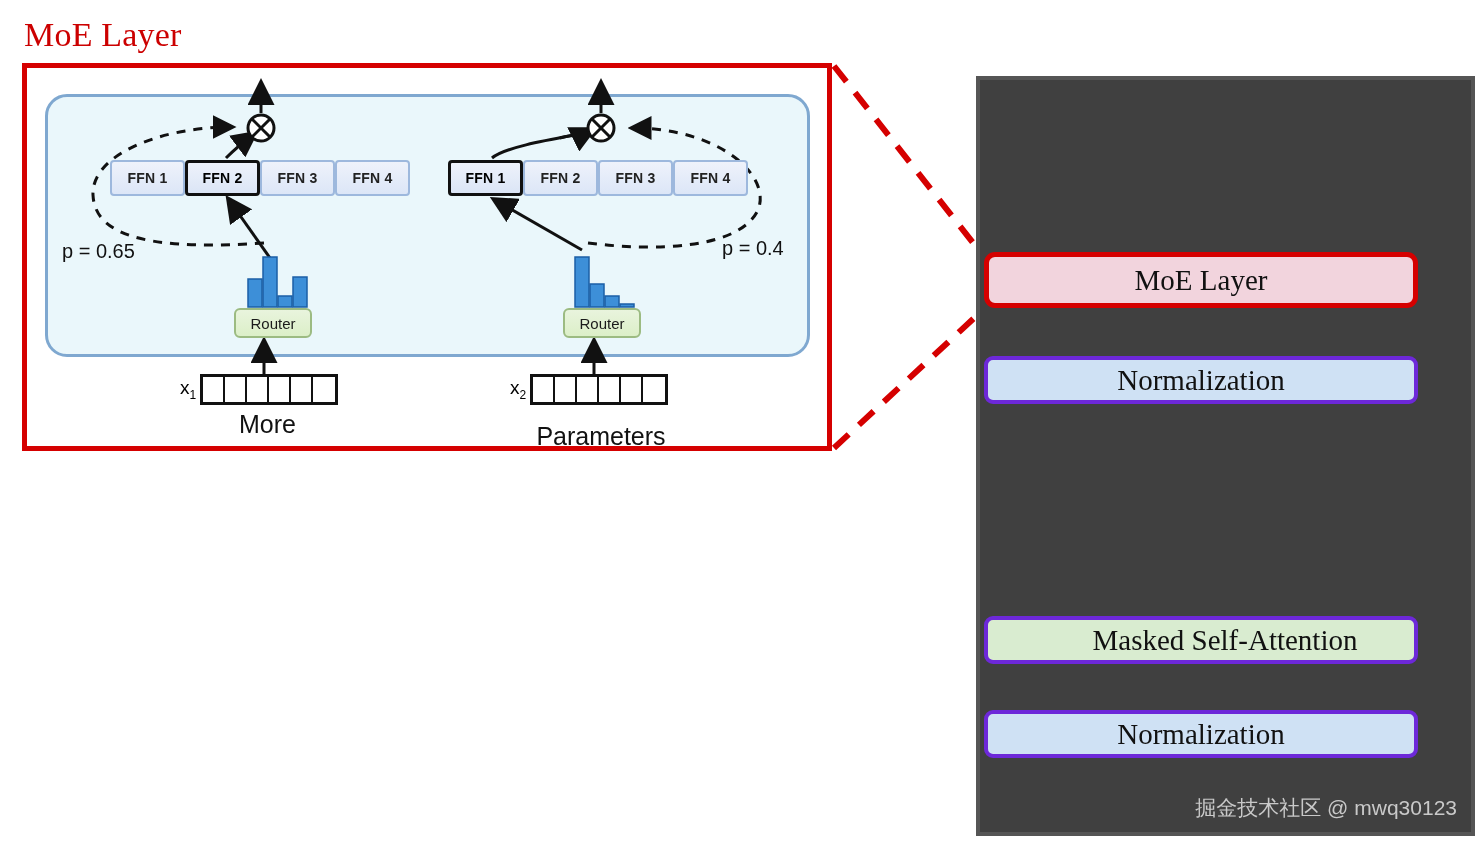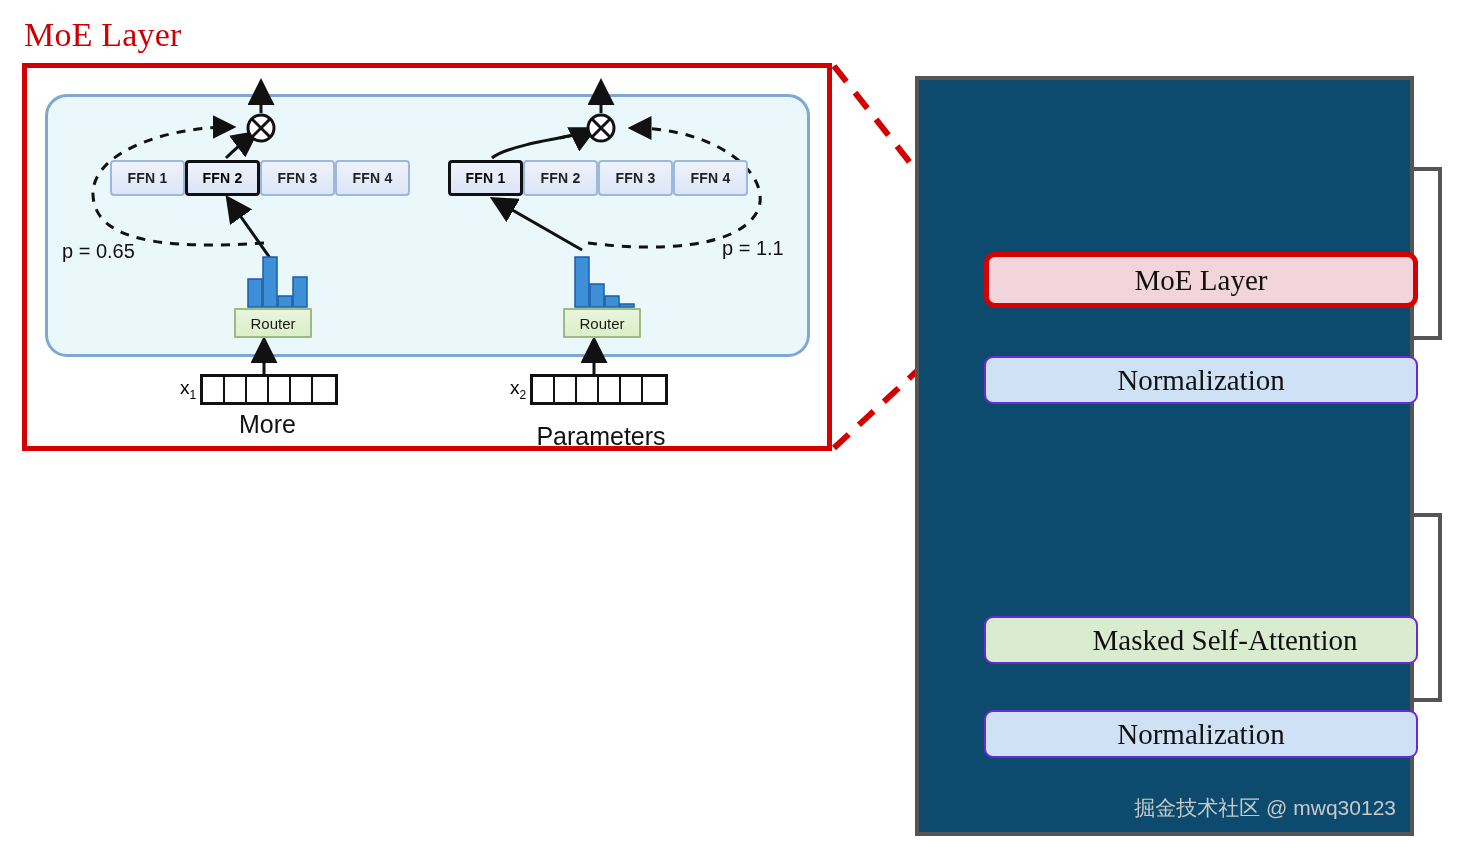--- a/index.html
+++ b/index.html
@@ -33,46 +33,46 @@
     display:flex;align-items:center;justify-content:center;
     box-sizing:border-box;letter-spacing:.2px;
   }
   .ffn.sel{
     border:3px solid #111;background:linear-gradient(#eef2fb,#dbe5f6);
     font-weight:bold;color:#000;
   }
 
   .router{
     position:absolute;width:78px;height:30px;
-    border:2px solid #9cbb82;border-radius:1px;
+    border:2px solid #9cbb82;border-radius:6px;
     background:linear-gradient(#e9f4dd,#dcefc8);
     display:flex;align-items:center;justify-content:center;
     font-size:15px;color:#1a1a1a;box-sizing:border-box;
   }
 
   .pval{
     position:absolute;font-size:20px;color:#111;white-space:nowrap;
   }
 
   .tokbox{position:absolute;display:flex;align-items:center;}
   .tokbox .lbl{font-size:19px;margin-right:4px;color:#000000;}
   .tokbox .lbl sub{font-size:12px;}
   .tokcells{display:flex;border:3px solid #111;box-sizing:border-box;}
   .tokcells span{width:22px;height:25px;border-right:2px solid #111;box-sizing:border-box;}
   .tokcells span:last-child{border-right:none;}
   .tokcap{position:absolute;font-size:25px;color:#111;white-space:nowrap;text-align:center;}
 
   
   #arch-panel{
-    position:absolute;left:915px;top:76px;width:499px;height:760px;
-    border:4px solid #555;background:#0c4a6e;box-sizing:border-box;
+    position:absolute;left:976px;top:76px;width:499px;height:760px;
+    border:4px solid #555;background:#404040;box-sizing:border-box;
   }
   .block{
     position:absolute;height:48px;left:984px;width:434px;
-    border:2px solid #6d28d9;border-radius:9px;
+    border:4px solid #6d28d9;border-radius:9px;
     display:flex;align-items:center;justify-content:center;
     font-family:"Liberation Serif",serif;font-size:29px;color:#111;
     box-sizing:border-box;
   }
   .block.norm{background:#cfe1f4;}
   .block.attn{background:#d9ecd0;padding-left:48px;}
   .block.moe{
     background:#f2d4dd;border:5px solid #d50000;height:56px;border-radius:11px;
   }
   .watermark{
@@ -179,21 +179,21 @@
   <rect x="278" y="296" width="14" height="11" fill="#3d8fd8" stroke="#1b5fa6" stroke-width="1.5"></rect>
   <rect x="293" y="277" width="14" height="30" fill="#3d8fd8" stroke="#1b5fa6" stroke-width="1.5"></rect>
 
   <rect x="575" y="257" width="14" height="50" fill="#3d8fd8" stroke="#1b5fa6" stroke-width="1.5"></rect>
   <rect x="590" y="284" width="14" height="23" fill="#3d8fd8" stroke="#1b5fa6" stroke-width="1.5"></rect>
   <rect x="605" y="296" width="14" height="11" fill="#3d8fd8" stroke="#1b5fa6" stroke-width="1.5"></rect>
   <rect x="620" y="304" width="14" height="3" fill="#3d8fd8" stroke="#1b5fa6" stroke-width="1.5"></rect>
 </svg>
 
 <div class="pval" style="left:62px;top:240px;">p = 0.65</div>
-<div class="pval" style="left:722px;top:237px;">p = 1.1</div>
+<div class="pval" style="left:722px;top:237px;">p = 0.4</div>
 
 <div class="tokbox" style="left:180px;top:374px;">
   <span class="lbl">x<sub>1</sub></span>
   <span class="tokcells">
     <span></span>
       <span></span>
       <span></span>
       <span></span>
       <span></span>
       <span></span>

